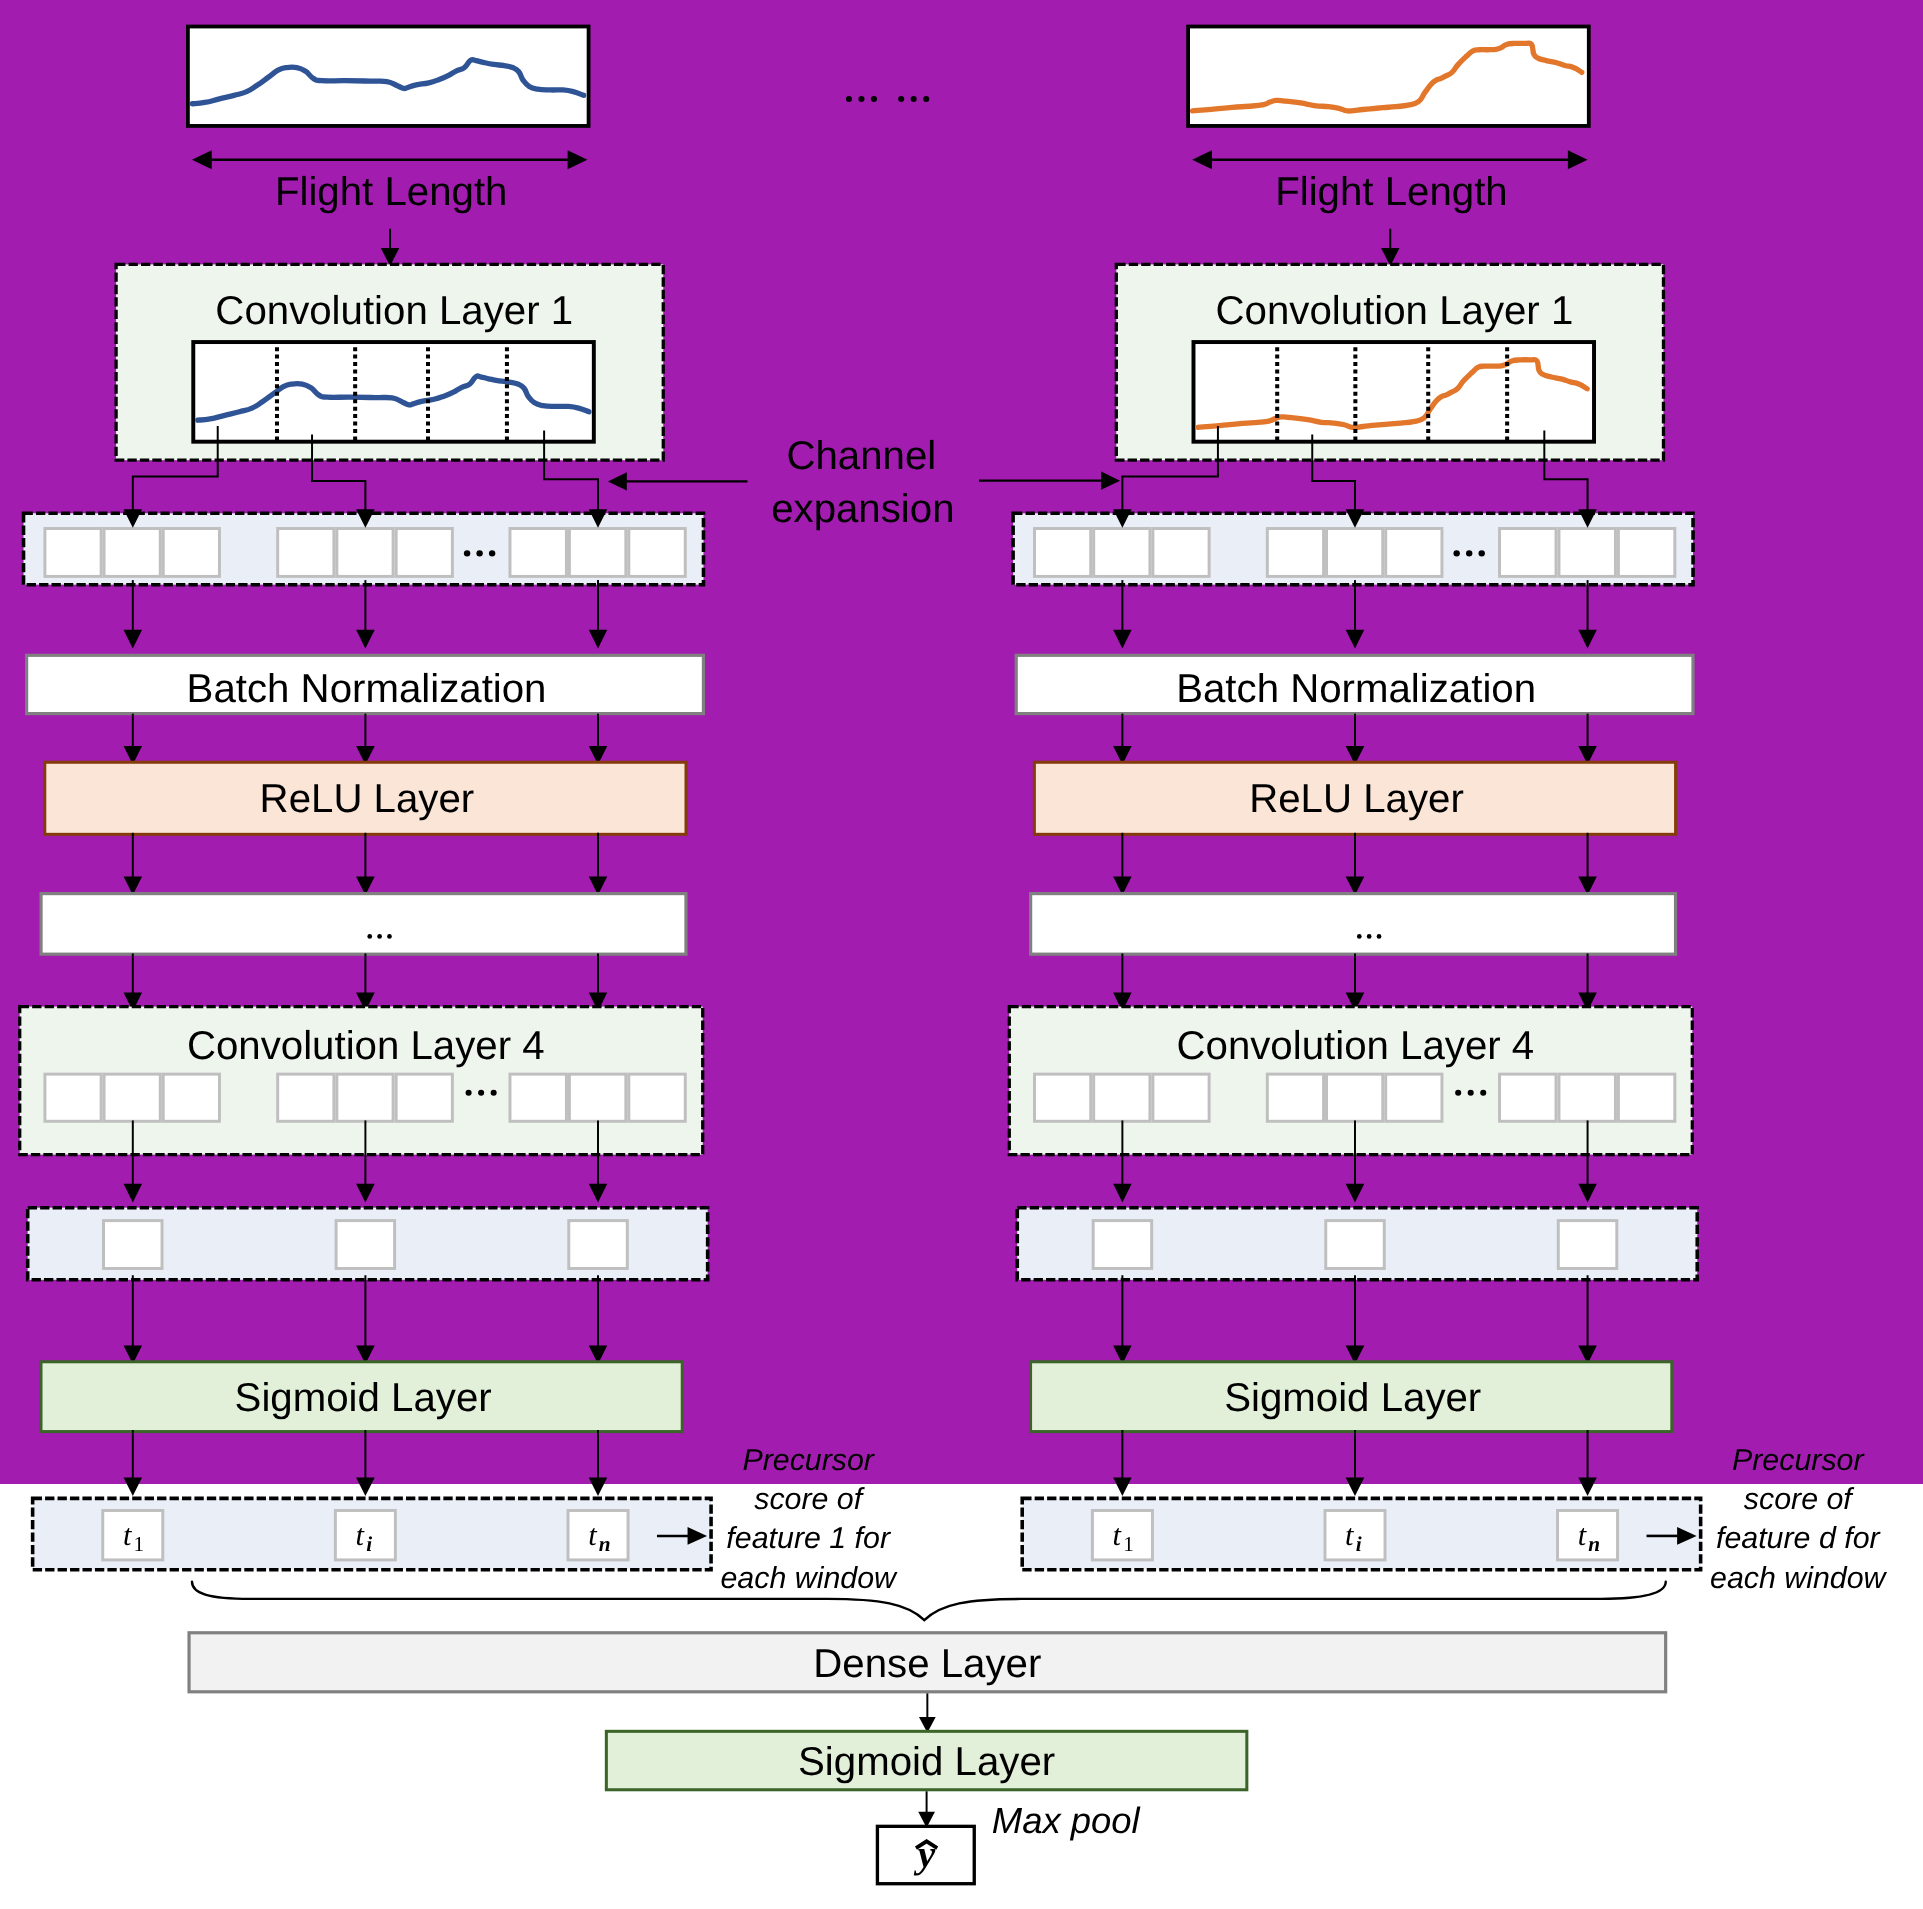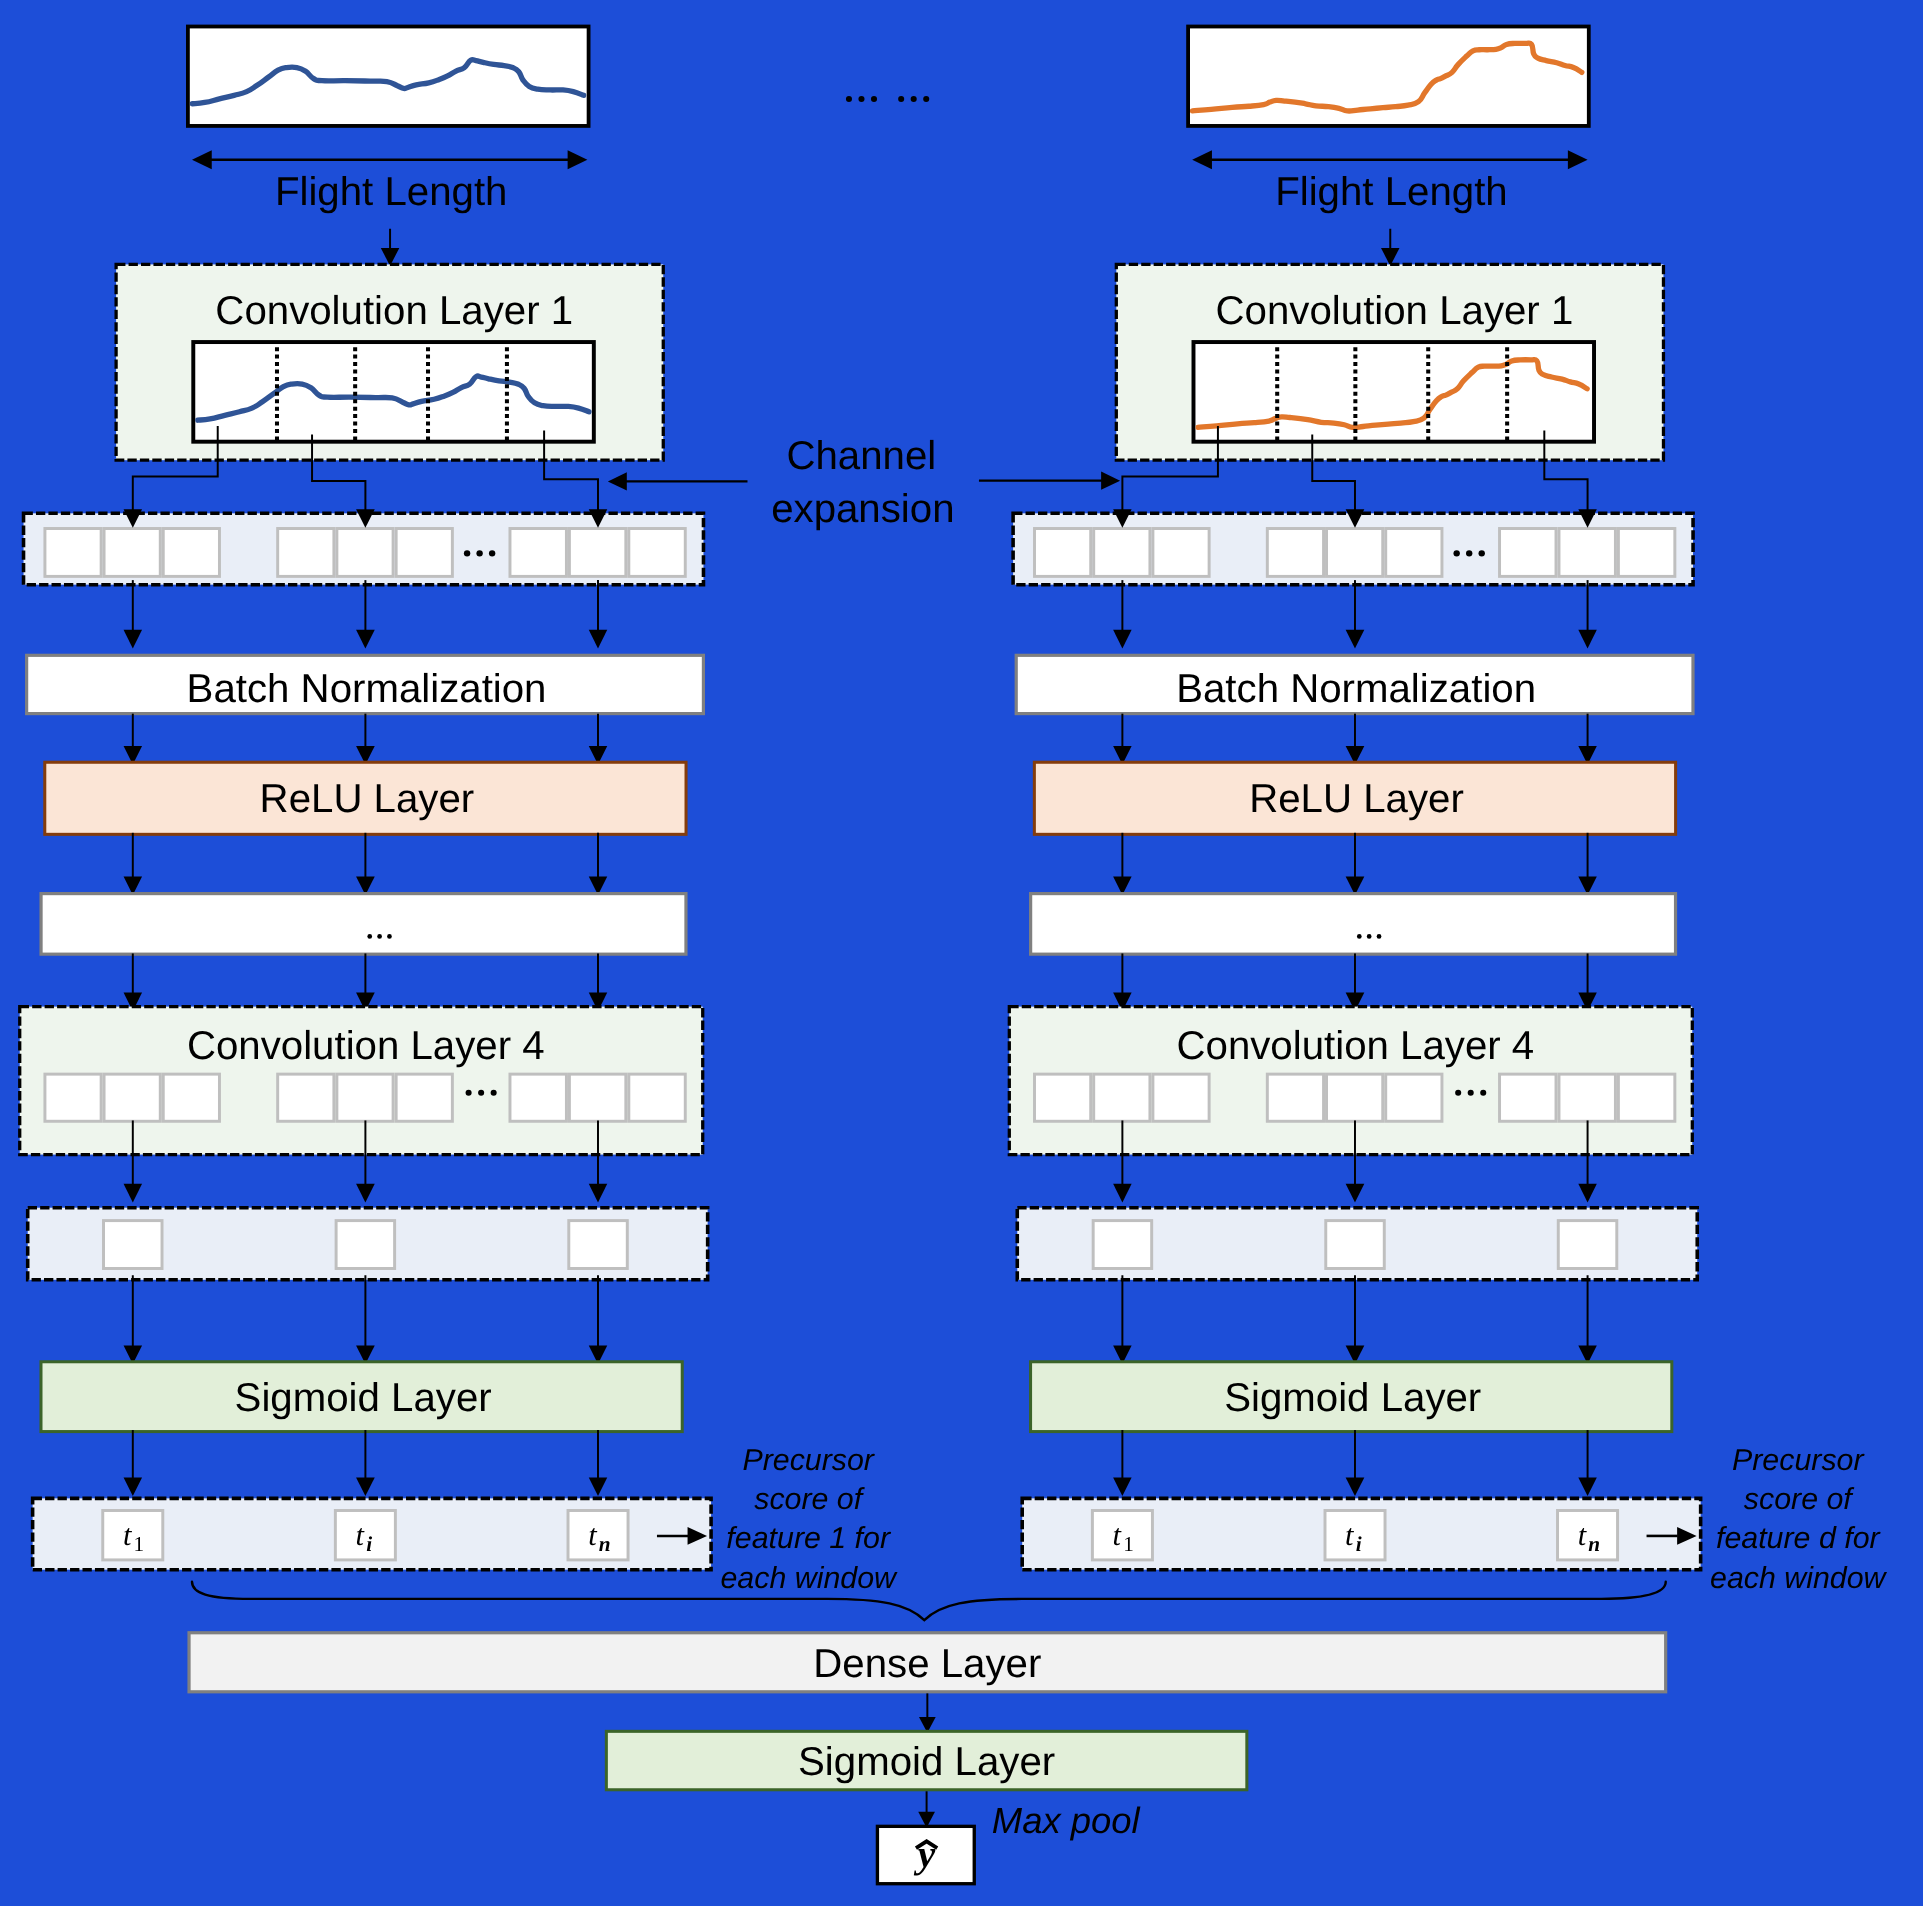--- a/index.html
+++ b/index.html
@@ -1,19 +1,19 @@
 <!DOCTYPE html>
 <html style="font-size:12px"><head>
 <meta charset="utf-8">
 <title>1D CNN precursor architecture</title>
 <style>
   html,body{margin:0;padding:0;background:#ffffff;}
   body{width:1923px;height:1910px;overflow:hidden;
        font-family:"Liberation Sans",sans-serif;}
-  #root{position:relative;width:1923px;height:1906px;background:#1d4ed8;}
+  #root{position:relative;width:1923px;height:1484px;background:#a21caf;}
   svg{display:block;shape-rendering:geometricPrecision;text-rendering:geometricPrecision;}
   text{-webkit-font-smoothing:antialiased;}
   text{white-space:pre;}
 </style>
 </head>
 <body>
 
 <div id="root">
   <svg id="diagram" width="1923" height="1910" viewBox="0 0 2534 2516" xmlns="http://www.w3.org/2000/svg">
 

